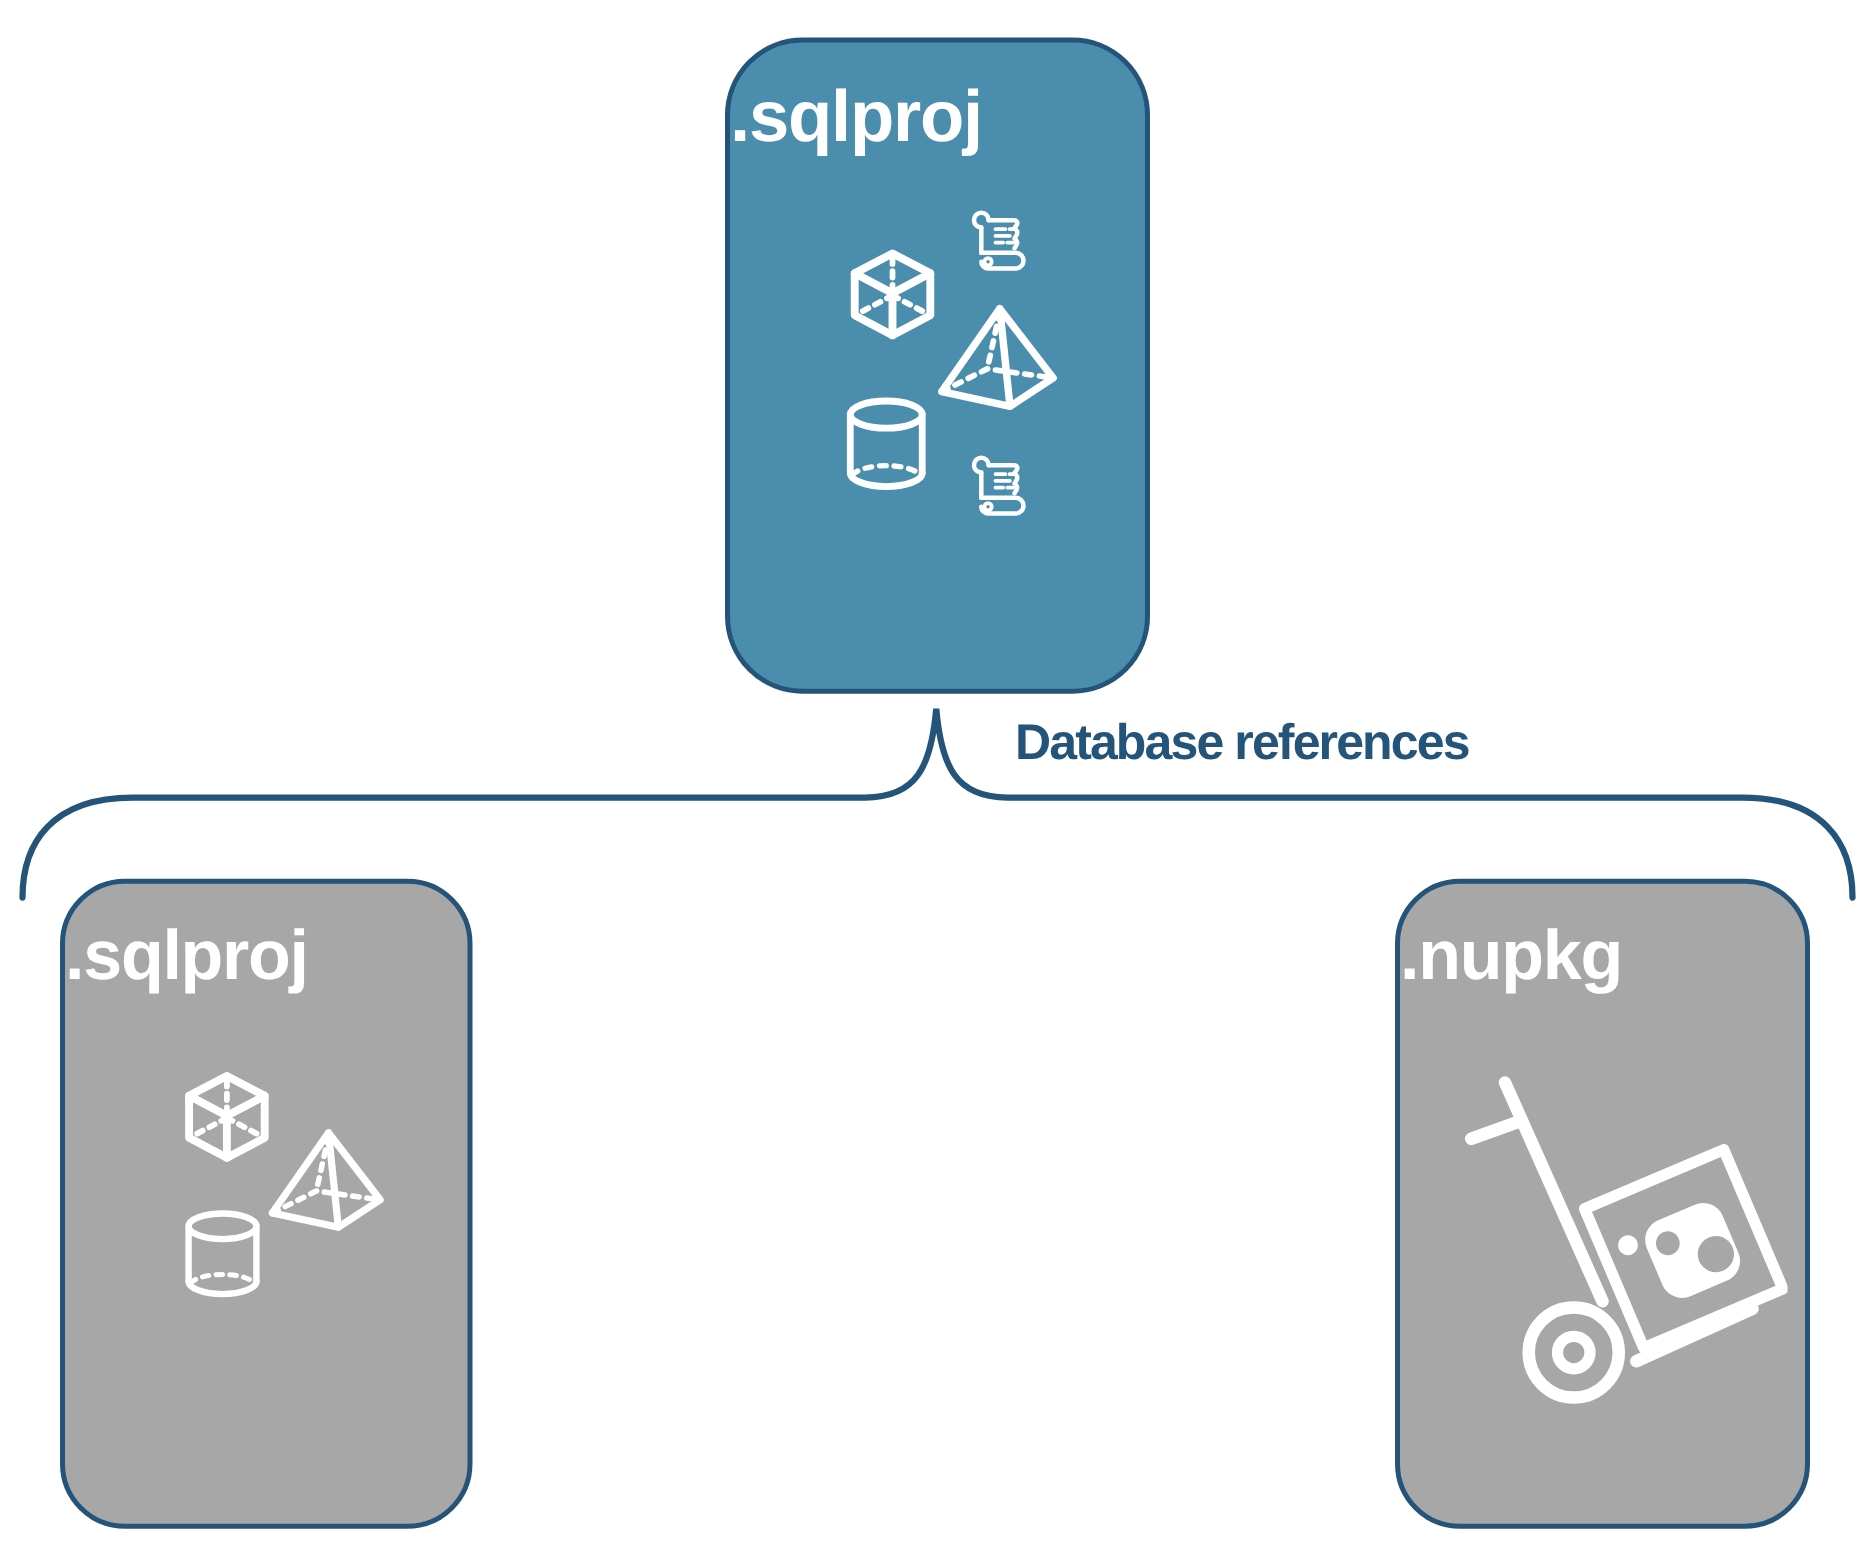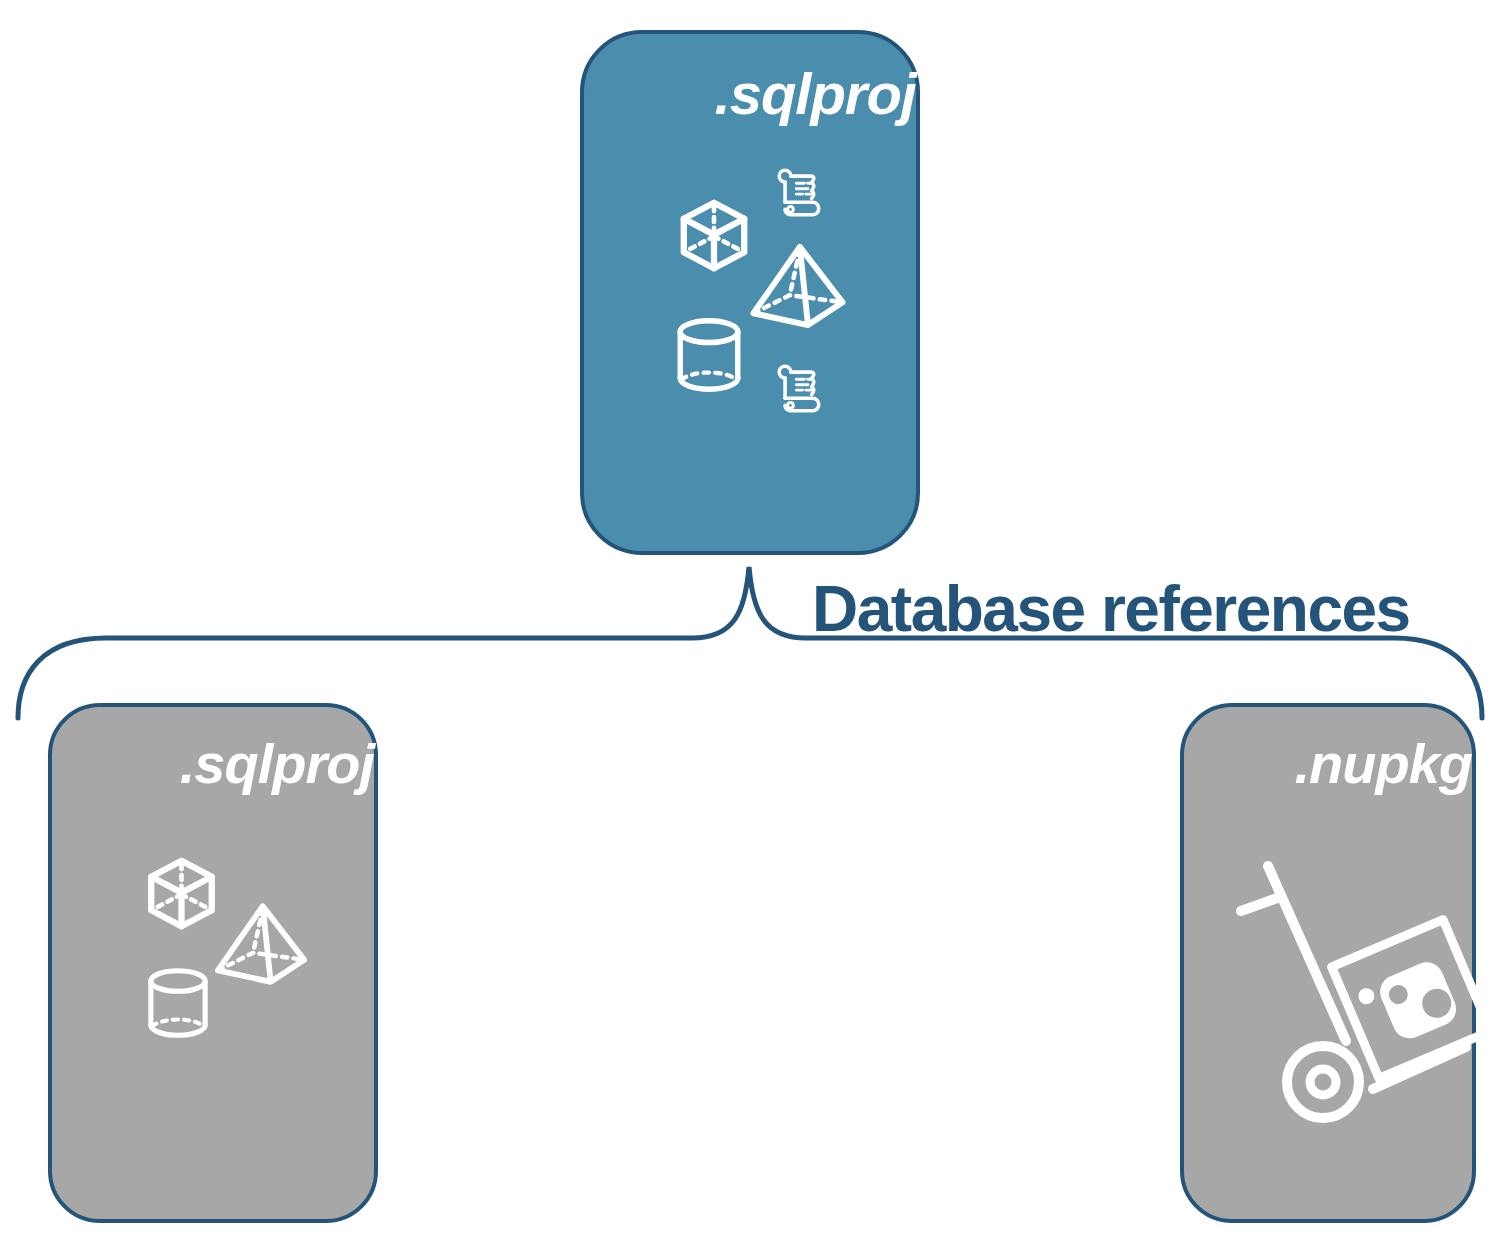--- a/index.html
+++ b/index.html
@@ -3,31 +3,31 @@
 <meta charset="utf-8">
 <style>
   html,body{margin:0;padding:0;background:#ffffff;font-family:"Liberation Sans",sans-serif;}
   .canvas{position:relative;width:1500px;height:1250px;background:#ffffff;overflow:hidden;}
 
   .node{position:absolute;box-sizing:border-box;border:4px solid #24547A;}
   .top-node{left:580px;top:30px;width:340px;height:525px;border-radius:62px;background:#4B8DAC;}
   .child-node{top:703px;width:330px;height:520px;border-radius:52px;background:#A7A7A7;}
   .child-1{left:48px;}
   .child-2{left:585px;}
-  .child-3{left:1180px;width:296px;}
+  .child-3{left:1116px;width:332px;}
 
-  .node-label{position:absolute;left:0;right:0;text-align:right;color:#ffffff;
-              font-weight:700;letter-spacing:-1px;white-space:nowrap;font-style:italic;}
+  .node-label{position:absolute;left:0;right:0;text-align:left;color:#ffffff;
+              font-weight:700;letter-spacing:-1px;white-space:nowrap;}
   .top-node .node-label{top:26px;font-size:58px;}
   .child-node .node-label{top:24px;font-size:56px;}
 
   .icon{position:absolute;}
 
   .connector-svg{position:absolute;left:0;top:0;width:1500px;height:1250px;pointer-events:none;}
-  .connector-label{position:absolute;left:812px;top:572px;font-size:64px;font-weight:700;
+  .connector-label{position:absolute;left:812px;top:572px;font-size:40px;font-weight:700;
                    color:#24547A;letter-spacing:-1.5px;white-space:nowrap;}
   .defs-holder{position:absolute;width:0;height:0;overflow:hidden;}
 </style>
 </head>
 <body>
 
 <svg class="defs-holder" aria-hidden="true">
   <defs>
     <g id="def-cube" stroke="#FFFFFF" fill="none" stroke-linecap="round" stroke-linejoin="round">
       <path stroke-width="7.5" d="M50 8 L86 27 L86 67 L50 86 L14 67 L14 27 Z"></path>

